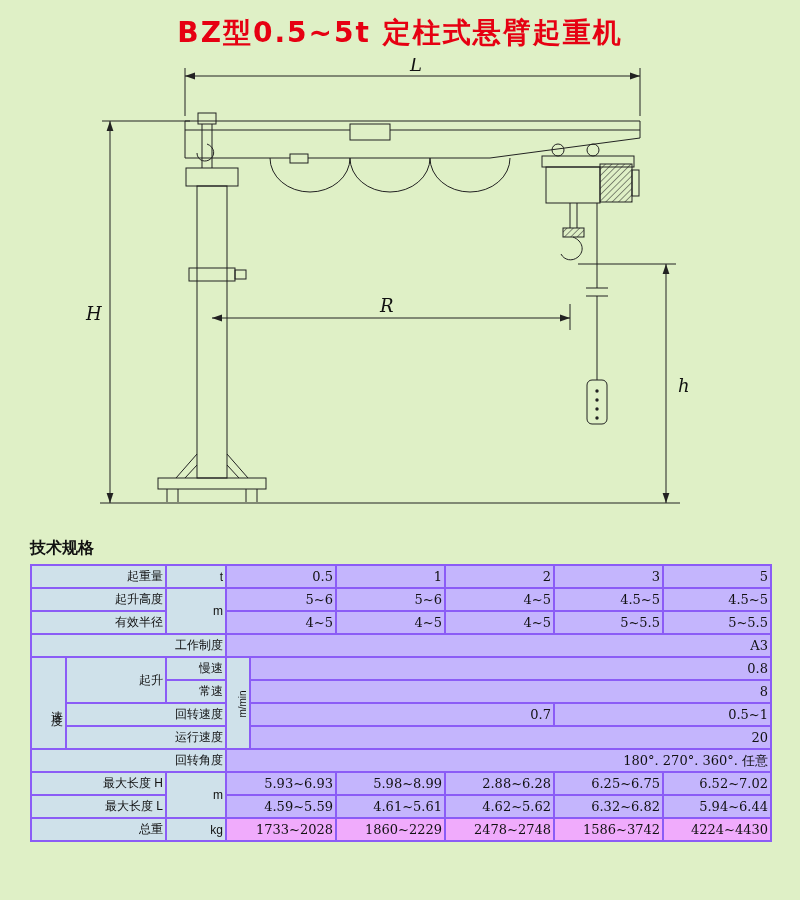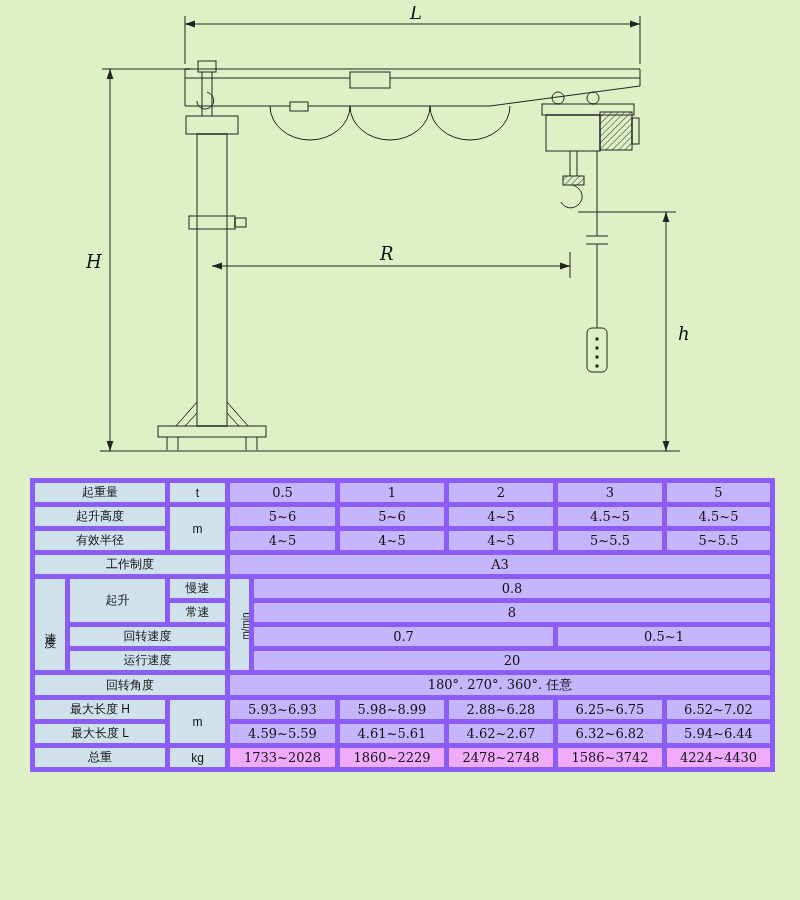--- a/index.html
+++ b/index.html
@@ -41,22 +41,22 @@
   }
 
   table.spec {
     border-collapse:collapse;
     table-layout:fixed;
     width:740px;
     margin-left:30px;
     border:2px solid #333;
   }
   .spec td {
-    border:5px solid #8b5cf6;
-    text-align:center;
+    border:2px solid #8b5cf6;
+    text-align:right;
     vertical-align:middle;
     height:23px;
     padding:1px 2px;
     font-size:12px;
     overflow:hidden;
   }
   .spec td.lbl { background:#cfe1ea; }
   .spec td.val { background:#c4b5fd; font-family:"DejaVu Serif", serif; font-size:13px; }
   .spec td.val.blue { background:#f0abfc; }
   .vtext {
@@ -73,20 +73,21 @@
     font-size:10px;
     line-height:1;
   }
   .cA{width:35px}.cB{width:100px}.cC{width:60px}.cD{width:24px}.cE{width:86px}.cV{width:109px}.cV2{width:108px}
 </style>
 </head>
 <body>
 
 <div class="page">
 
+  <h1 class="title">BZ型0.5~5t 定柱式悬臂起重机</h1>
 
   <div class="drawing">
     <svg width="740" height="472" viewBox="0 0 740 472">
       <defs>
         <marker id="arw" markerWidth="11" markerHeight="8" refX="10" refY="4" orient="auto-start-reverse" markerUnits="userSpaceOnUse">
           <path class="arrhead" d="M0,0.6 L10,4 L0,7.4 Z"></path>
         </marker>
         <pattern id="hatch" width="4.5" height="4.5" patternUnits="userSpaceOnUse" patternTransform="rotate(45)">
           <line x1="0" y1="0" x2="0" y2="4.5"></line>
         </pattern>
@@ -181,20 +182,21 @@
         <line x1="567" y1="238" x2="567" y2="322"></line>
         <rect x="557" y="322" width="20" height="44" rx="5"></rect>
         <circle class="dot" cx="567" cy="333" r="1.7"></circle>
         <circle class="dot" cx="567" cy="342" r="1.7"></circle>
         <circle class="dot" cx="567" cy="351" r="1.7"></circle>
         <circle class="dot" cx="567" cy="360" r="1.7"></circle>
       </g>
     </svg>
   </div>
 
+  <div class="section-title">技术规格</div>
 
   <table class="spec">
     <colgroup>
       <col class="cA">
         <col class="cB">
         <col class="cC">
         <col class="cD">
         <col class="cE">
       <col class="cV">
         <col class="cV">
@@ -262,21 +264,21 @@
         <td colspan="2" class="val">5.93~6.93</td>
         <td class="val">5.98~8.99</td>
         <td class="val">2.88~6.28</td>
         <td class="val">6.25~6.75</td>
         <td class="val">6.52~7.02</td>
       </tr>
       <tr>
         <td colspan="2" class="lbl">最大长度 L</td>
         <td colspan="2" class="val">4.59~5.59</td>
         <td class="val">4.61~5.61</td>
-        <td class="val">4.62~2.67</td>
+        <td class="val">4.62~5.62</td>
         <td class="val">6.32~6.82</td>
         <td class="val">5.94~6.44</td>
       </tr>
       <tr>
         <td colspan="2" class="lbl">总重</td>
         <td class="lbl">kg</td>
         <td colspan="2" class="val blue">1733~2028</td>
         <td class="val blue">1860~2229</td>
         <td class="val blue">2478~2748</td>
         <td class="val blue">1586~3742</td>

